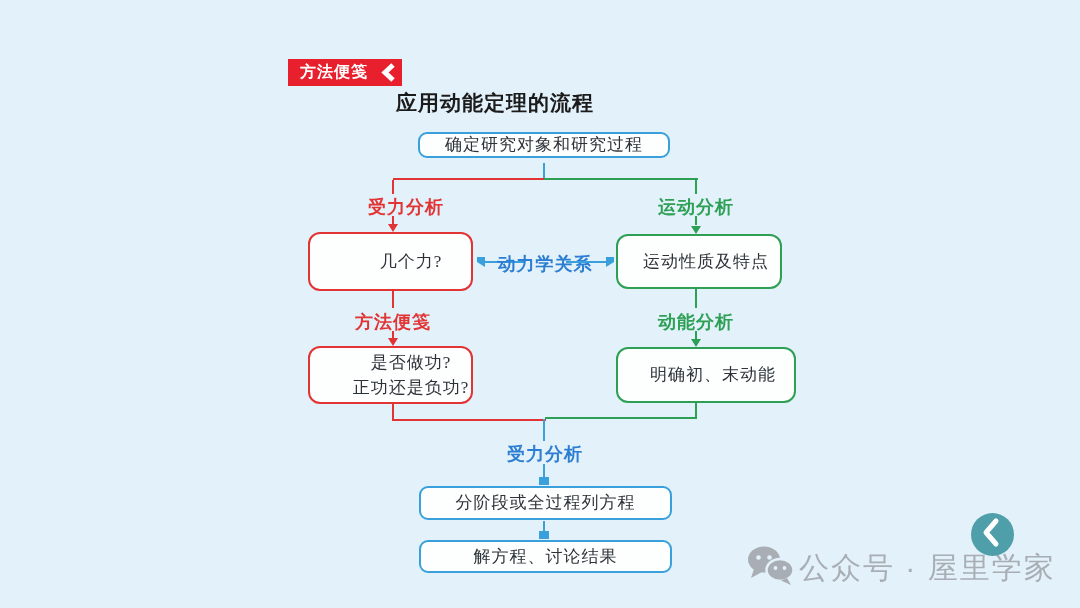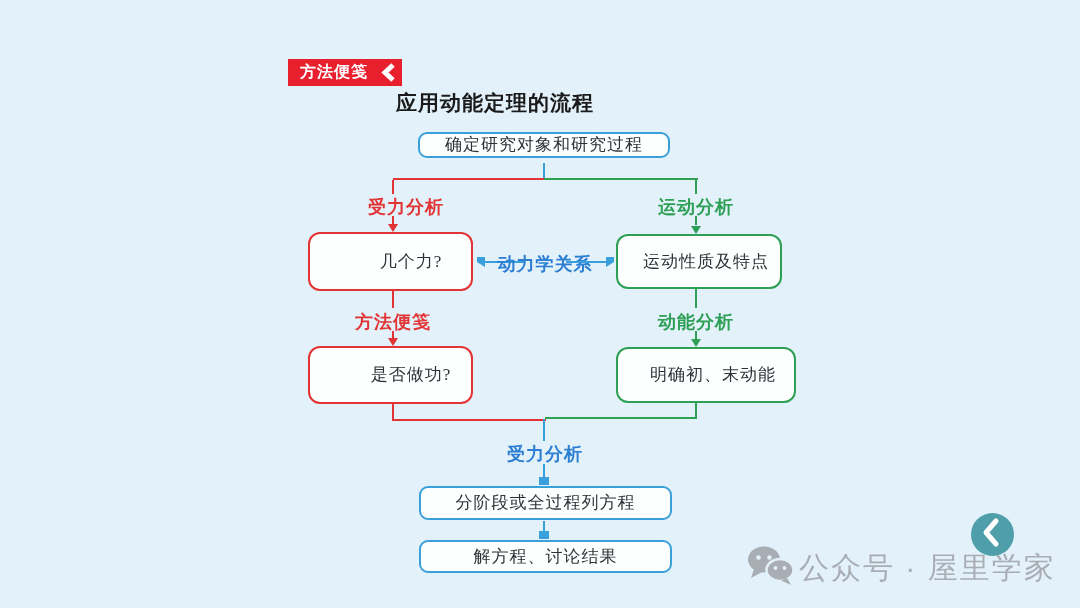--- a/index.html
+++ b/index.html
@@ -115,20 +115,21 @@
 <div class="abs hline c-blue" style="left:566px;top:261px;width:40px;"></div>
 <div class="abs arr-right a-blue" style="left:606px;top:257px;"></div>
 
 <div class="abs vline c-red" style="left:392px;top:291px;height:17px;"></div>
 <div class="abs lbl t-red" style="left:343px;top:310px;width:100px;">方法便笺</div>
 <div class="abs vline c-red" style="left:392px;top:331px;height:8px;"></div>
 <div class="abs arr-down a-red" style="left:388px;top:338px;"></div>
 
 <div class="abs box b-red" style="left:308px;top:346px;width:165px;height:58px;">
   <span>是否做功?</span>
+  <span>正功还是负功?</span>
 </div>
 
 <div class="abs vline c-green" style="left:695px;top:289px;height:19px;"></div>
 <div class="abs lbl t-green" style="left:646px;top:310px;width:100px;">动能分析</div>
 <div class="abs vline c-green" style="left:695px;top:331px;height:8px;"></div>
 <div class="abs arr-down a-green" style="left:691px;top:339px;"></div>
 
 <div class="abs box b-green" style="left:616px;top:347px;width:180px;height:56px;">
   <span>明确初、末动能</span>
 </div>

